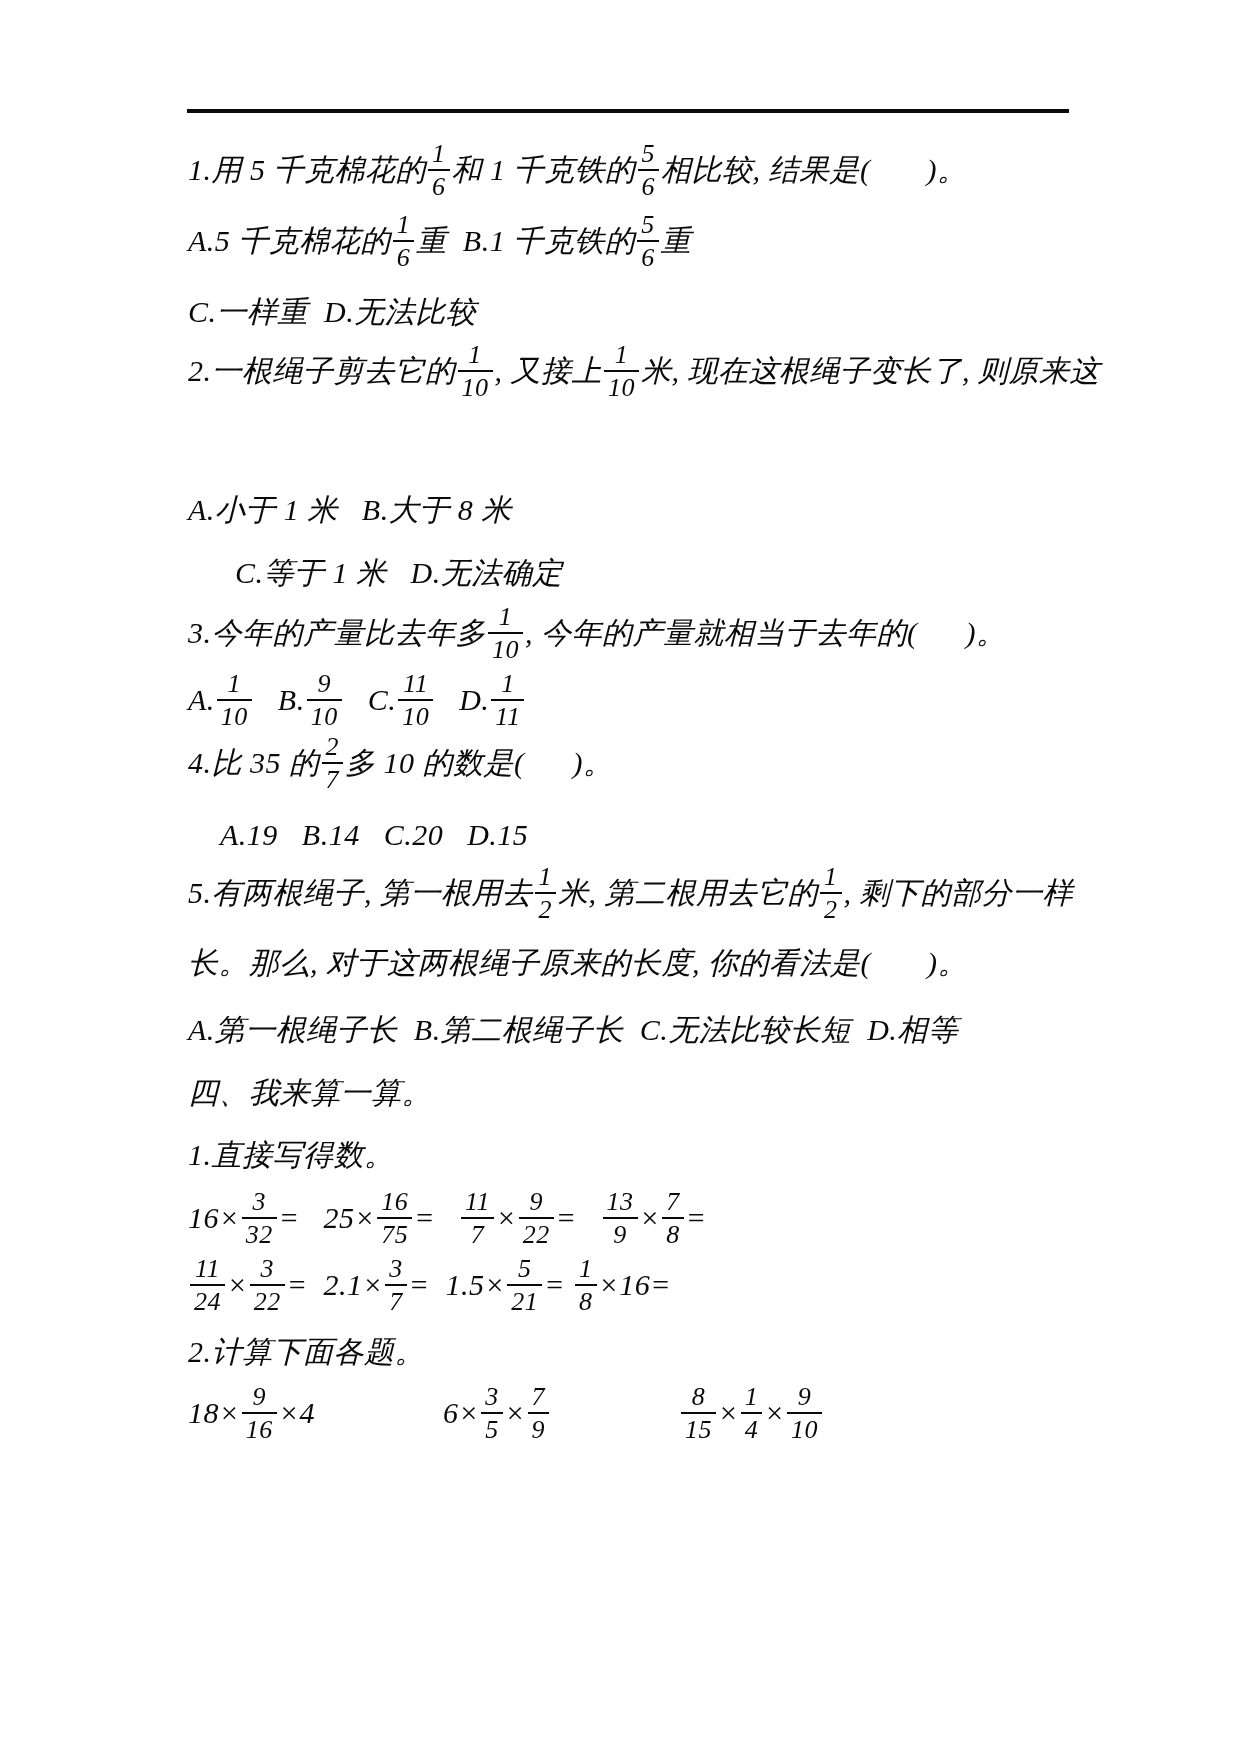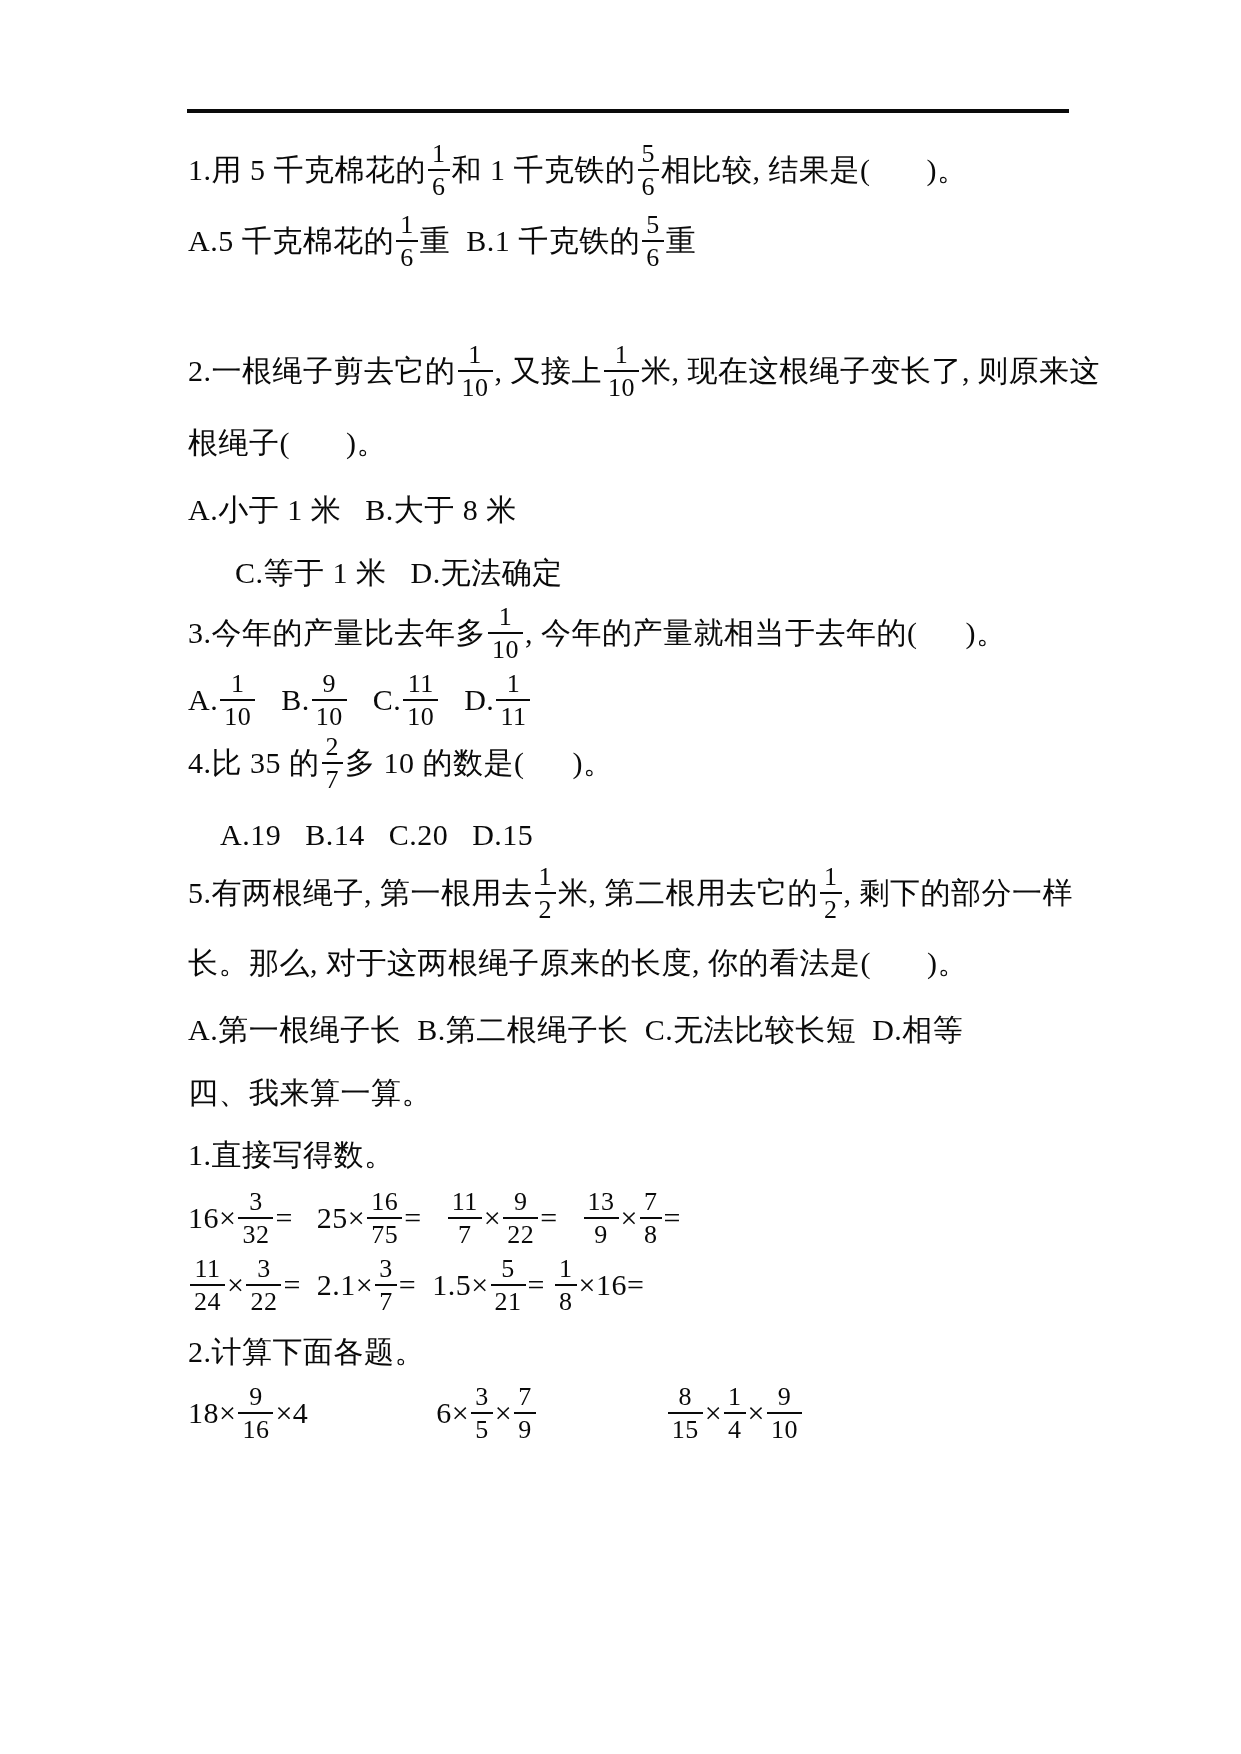--- a/index.html
+++ b/index.html
@@ -27,20 +27,21 @@
   .line{
     position:absolute;
     left:188px;
     height:66px;
     display:flex;
     align-items:center;
     white-space:pre;
     font-size:30px;
     line-height:1;
     letter-spacing:0.5px;
+    font-style:italic;
   }
   .line span{white-space:pre;}
   .frac{
     display:inline-flex;
     flex-direction:column;
     align-items:stretch;
     text-align:center;
     vertical-align:middle;
     font-size:26px;
     line-height:1.12;
@@ -55,22 +56,22 @@
   .l12{top:930px;} .l13{top:997px;} .l14{top:1060px;}.l15{top:1122px;}
   .l16{top:1185px;}.l17{top:1252px;}.l18{top:1319px;text-align:center;}.l19{top:1380px;}
 </style>
 </head>
 <body>
 
 <div class="page">
   <div class="divider"></div>
   <div class="line l0"><span>1.用 5 千克棉花的</span><span class="frac"><span class="num">1</span><span class="den">6</span></span><span>和 1 千克铁的</span><span class="frac"><span class="num">5</span><span class="den">6</span></span><span>相比较, 结果是(       )。</span></div>
   <div class="line l1"><span>A.5 千克棉花的</span><span class="frac"><span class="num">1</span><span class="den">6</span></span><span>重  B.1 千克铁的</span><span class="frac"><span class="num">5</span><span class="den">6</span></span><span>重</span></div>
+  <div class="line l2"><span>C.一样重  D.无法比较</span></div>
   <div class="line l3"><span>2.一根绳子剪去它的</span><span class="frac"><span class="num">1</span><span class="den">10</span></span><span>, 又接上</span><span class="frac"><span class="num">1</span><span class="den">10</span></span><span>米, 现在这根绳子变长了, 则原来这</span></div>
-  <div class="line l4"><span>根绳子(       )。</span></div>
   <div class="line l5"><span>A.小于 1 米   B.大于 8 米</span></div>
   <div class="line l6"><span>C.等于 1 米   D.无法确定</span></div>
   <div class="line l7"><span>3.今年的产量比去年多</span><span class="frac"><span class="num">1</span><span class="den">10</span></span><span>, 今年的产量就相当于去年的(      )。</span></div>
   <div class="line l8"><span>A.</span><span class="frac"><span class="num">1</span><span class="den">10</span></span><span>   B.</span><span class="frac"><span class="num">9</span><span class="den">10</span></span><span>   C.</span><span class="frac"><span class="num">11</span><span class="den">10</span></span><span>   D.</span><span class="frac"><span class="num">1</span><span class="den">11</span></span></div>
   <div class="line l9"><span>4.比 35 的</span><span class="frac"><span class="num">2</span><span class="den">7</span></span><span>多 10 的数是(      )。</span></div>
   <div class="line l10"><span>A.19   B.14   C.20   D.15</span></div>
   <div class="line l11"><span>5.有两根绳子, 第一根用去</span><span class="frac"><span class="num">1</span><span class="den">2</span></span><span>米, 第二根用去它的</span><span class="frac"><span class="num">1</span><span class="den">2</span></span><span>, 剩下的部分一样</span></div>
   <div class="line l12"><span>长。那么, 对于这两根绳子原来的长度, 你的看法是(       )。</span></div>
   <div class="line l14"><span>四、我来算一算。</span></div>
   <div class="line l13"><span>A.第一根绳子长  B.第二根绳子长  C.无法比较长短  D.相等</span></div>

